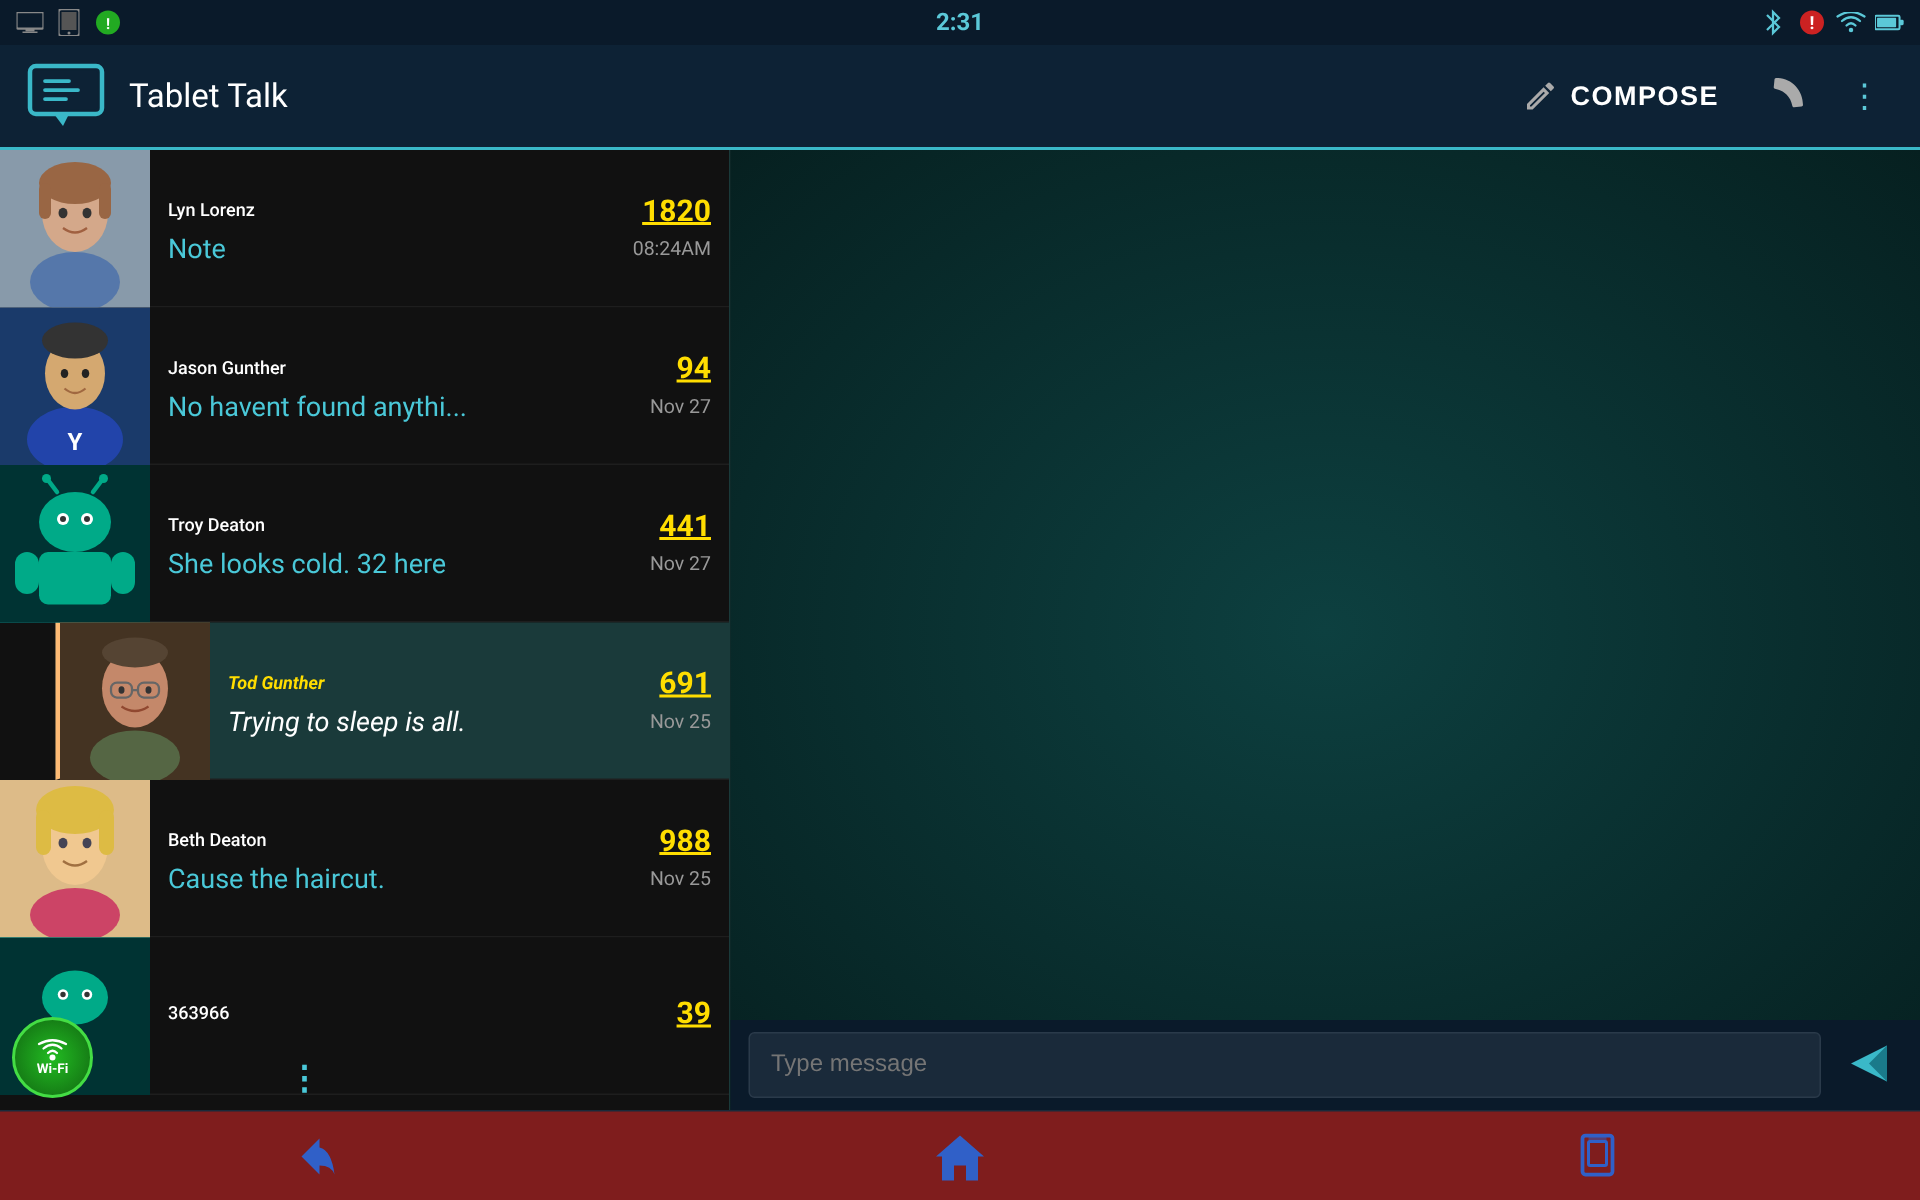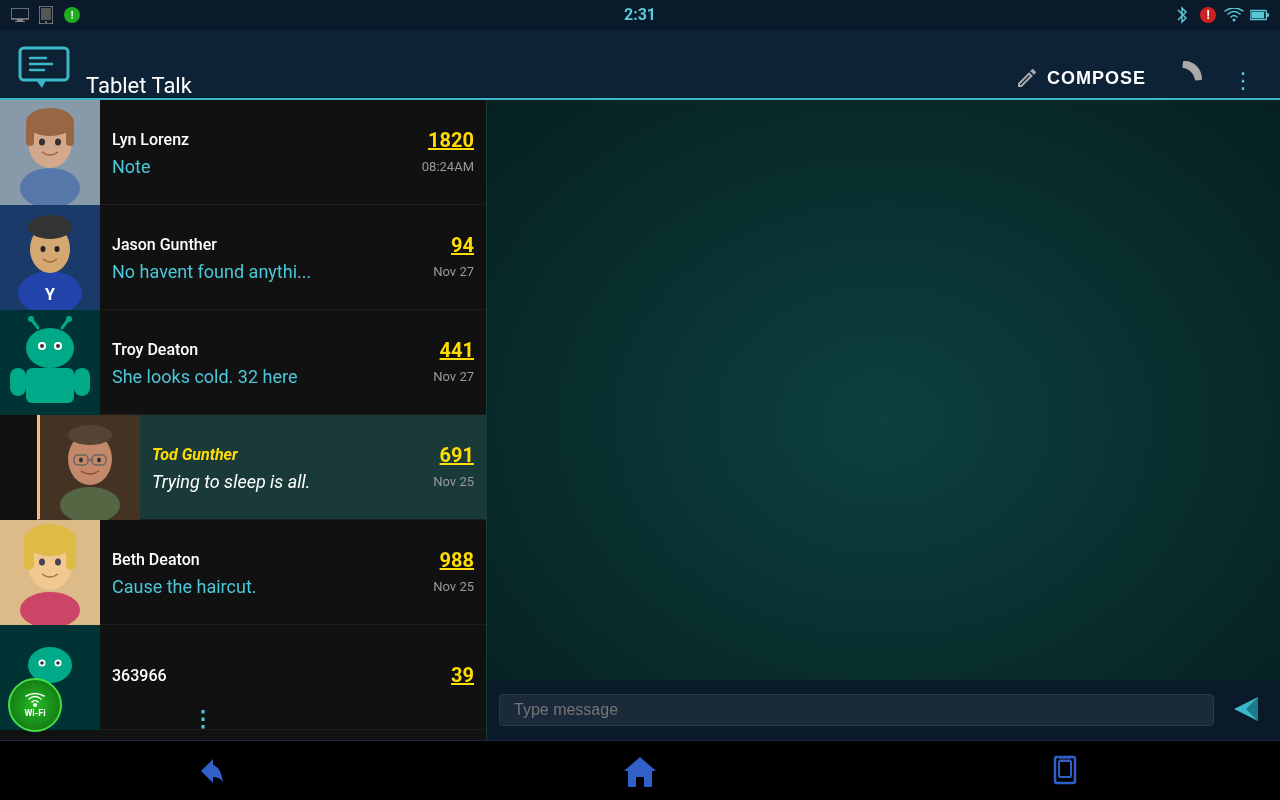--- a/index.html
+++ b/index.html
@@ -47,21 +47,21 @@
       align-items: center;
       gap: 6px;
       margin-left: auto;
     }
 
     
     #app-bar {
       height: 70px;
       background: #0d2235;
       display: flex;
-      align-items: flex-end;
+      align-items: center;
       padding: 0 16px;
       border-bottom: 2px solid #3ab8c8;
     }
     .app-logo {
       width: 60px;
       height: 60px;
       margin-right: 10px;
     }
     .app-title {
       color: white;
@@ -163,21 +163,21 @@
       overflow: hidden;
     }
     .conv-top {
       display: flex;
       justify-content: space-between;
       align-items: center;
       margin-bottom: 4px;
     }
     .conv-name {
       color: white;
-      font-size: 16px;
+      font-size: 12px;
       font-weight: 500;
     }
     .conv-name.selected-name {
       color: #ffdd00;
       font-style: italic;
       font-weight: bold;
     }
     .conv-count {
       color: #ffdd00;
       font-size: 20px;
@@ -223,40 +223,40 @@
     #message-input-area {
       height: 60px;
       background: #0a1a2a;
       display: flex;
       align-items: center;
       padding: 0 12px;
       gap: 10px;
     }
     #message-input {
       flex: 1;
-      height: 32px;
+      height: 44px;
       background: #1a2a3a;
       border: 1px solid #2a3a4a;
       border-radius: 4px;
       color: #999;
       font-size: 16px;
       padding: 0 14px;
       outline: none;
     }
     .send-btn {
       background: transparent;
       border: none;
       cursor: pointer;
       padding: 4px;
     }
 
     
     #bottom-nav {
       height: 60px;
-      background: #000000;
+      background: #7f1d1d;
       display: flex;
       align-items: center;
       justify-content: space-around;
       border-top: 1px solid #1a2a3a;
     }
     .nav-btn {
       background: transparent;
       border: none;
       cursor: pointer;
       display: flex;

